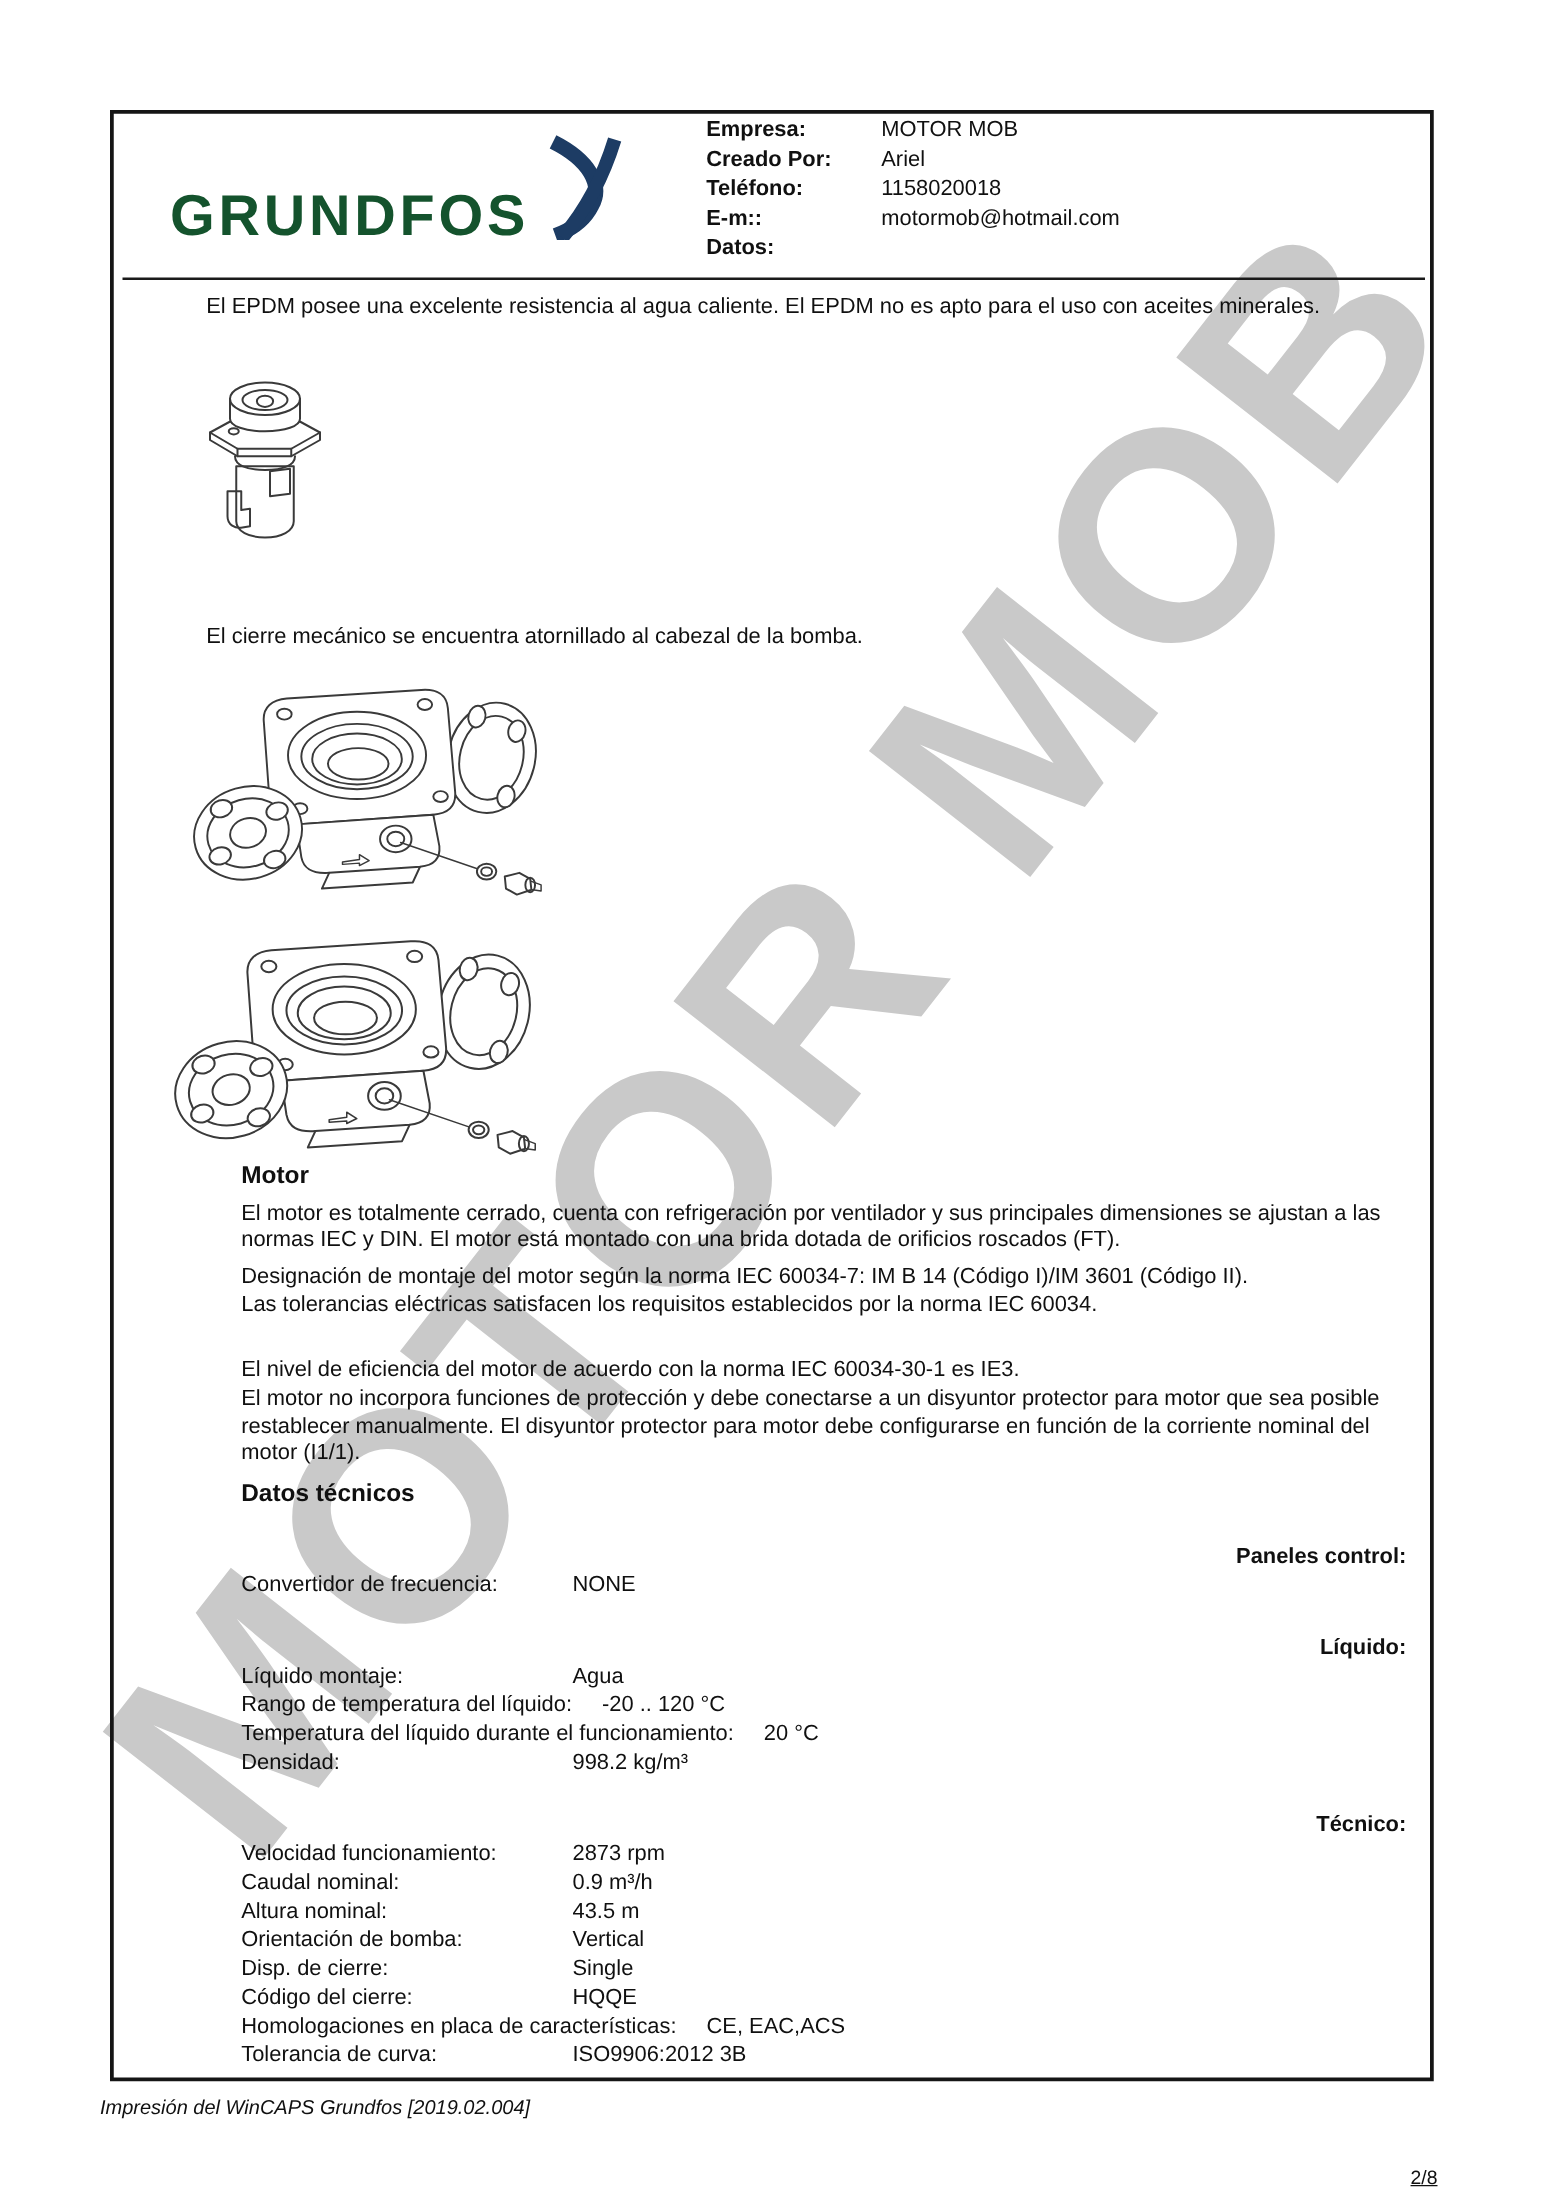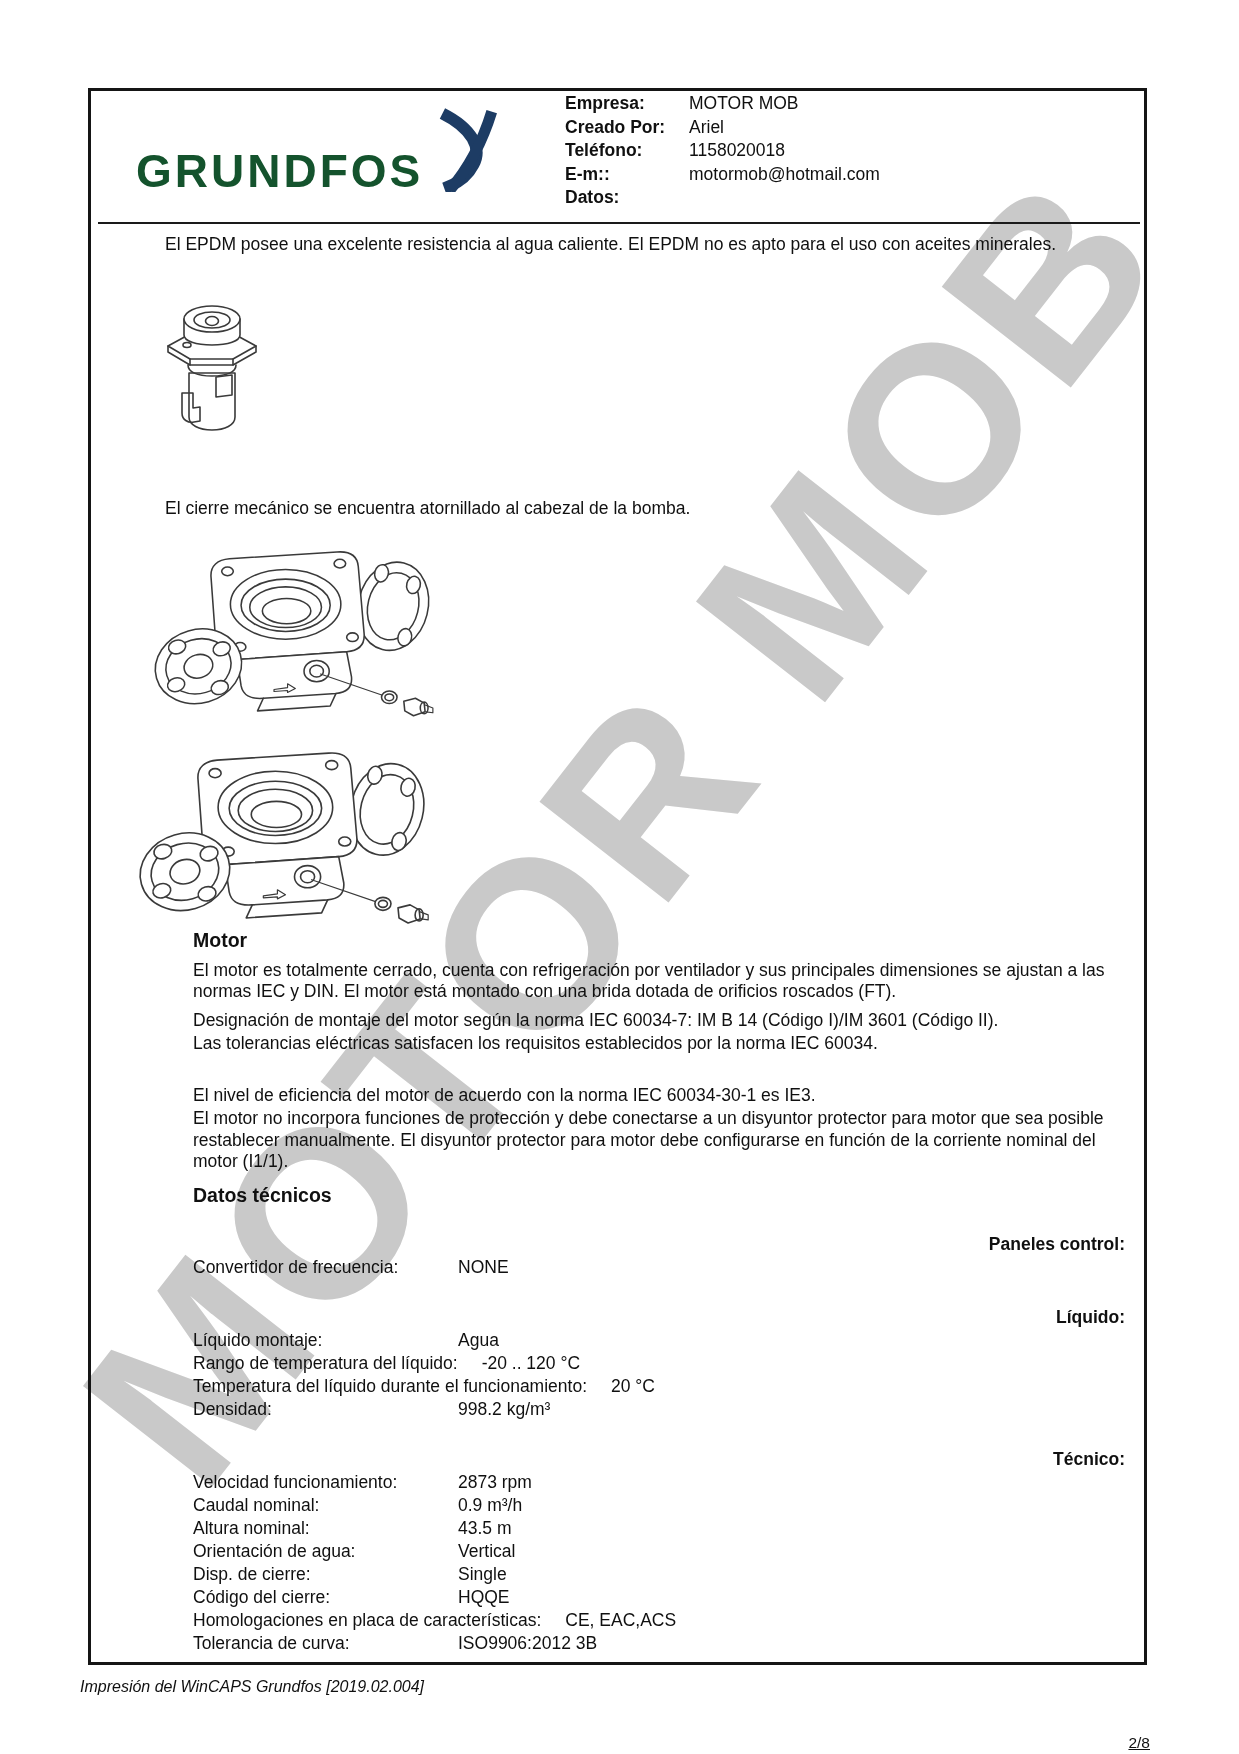--- a/index.html
+++ b/index.html
@@ -15,21 +15,21 @@
     color:#c9c9c9; white-space:nowrap; user-select:none;
   }
   .border-box {
     position:absolute; left:88px; top:88px; width:1059px; height:1577px;
     border:3px solid #151515; z-index:2; background:transparent;
   }
   .logo { position:absolute; left:136px; top:108px; z-index:3; display:flex; align-items:flex-end; }
   .logo-text { font-size:46px; font-weight:bold; letter-spacing:3px; line-height:0.9; color:#14532d; }
   .logo-symbol { margin-left:8px; margin-bottom:-4px; }
   .info { position:absolute; left:565px; top:92px; z-index:3; font-size:17.5px; line-height:23.5px; }
-  .info-row { display:flex; }
+  .info-row { display:flex;gap:16px; }
   .info-label { font-weight:bold; width:124px; flex:0 0 auto; }
   .header-rule { position:absolute; left:98px; top:222px; width:1042px; height:2px; background:#1a1a1a; z-index:3; }
   .bodytext { position:absolute; z-index:3; font-size:17.5px; line-height:21.5px; }
   .epdm-note { left:165px; top:234px; width:940px; }
   .seal-caption { left:165px; top:498px; width:800px; }
   .drawing { position:absolute; z-index:3; }
   .content { position:absolute; left:165px; top:930px; width:932px; z-index:3; font-size:17.5px; line-height:21.5px;margin-left:28px; }
   .content h2 { font-size:19.5px; margin:0 0 8px 0; color:#101010; }
   .content p { margin:0; }
   .p1 { margin-bottom:7px !important; }
@@ -205,21 +205,21 @@
       </div>
       <div class="spec-row">
         <span class="spec-label">Caudal nominal:</span>
         <span class="spec-value">0.9 m³/h</span>
       </div>
       <div class="spec-row">
         <span class="spec-label">Altura nominal:</span>
         <span class="spec-value">43.5 m</span>
       </div>
       <div class="spec-row">
-        <span class="spec-label">Orientación de agua:</span>
+        <span class="spec-label">Orientación de bomba:</span>
         <span class="spec-value">Vertical</span>
       </div>
       <div class="spec-row">
         <span class="spec-label">Disp. de cierre:</span>
         <span class="spec-value">Single</span>
       </div>
       <div class="spec-row">
         <span class="spec-label">Código del cierre:</span>
         <span class="spec-value">HQQE</span>
       </div>

